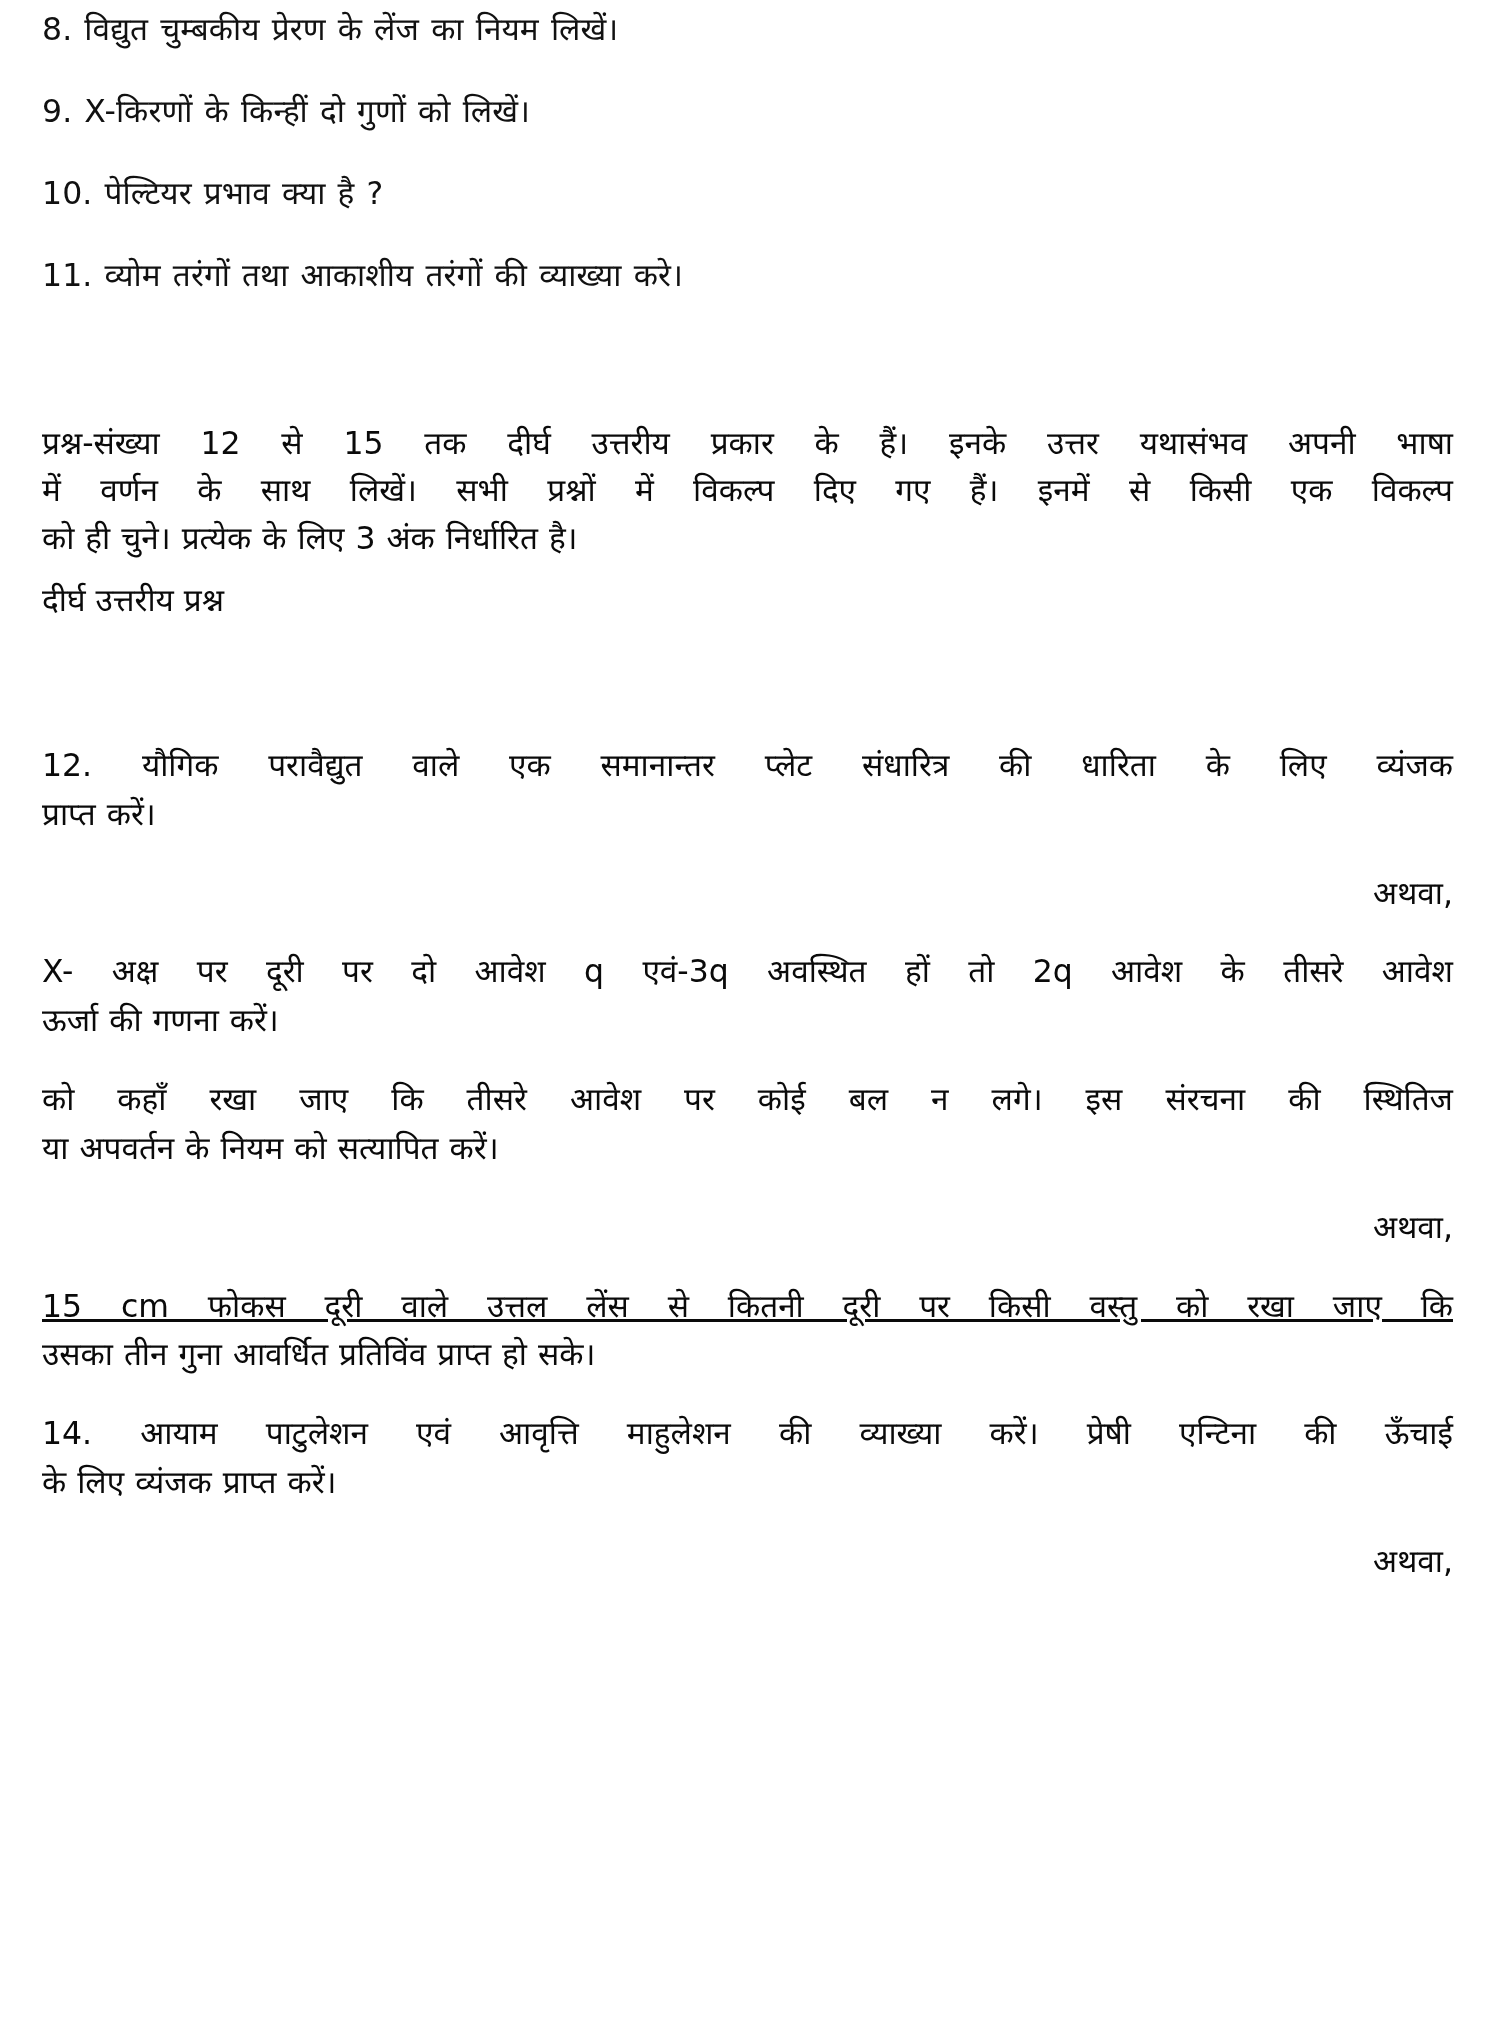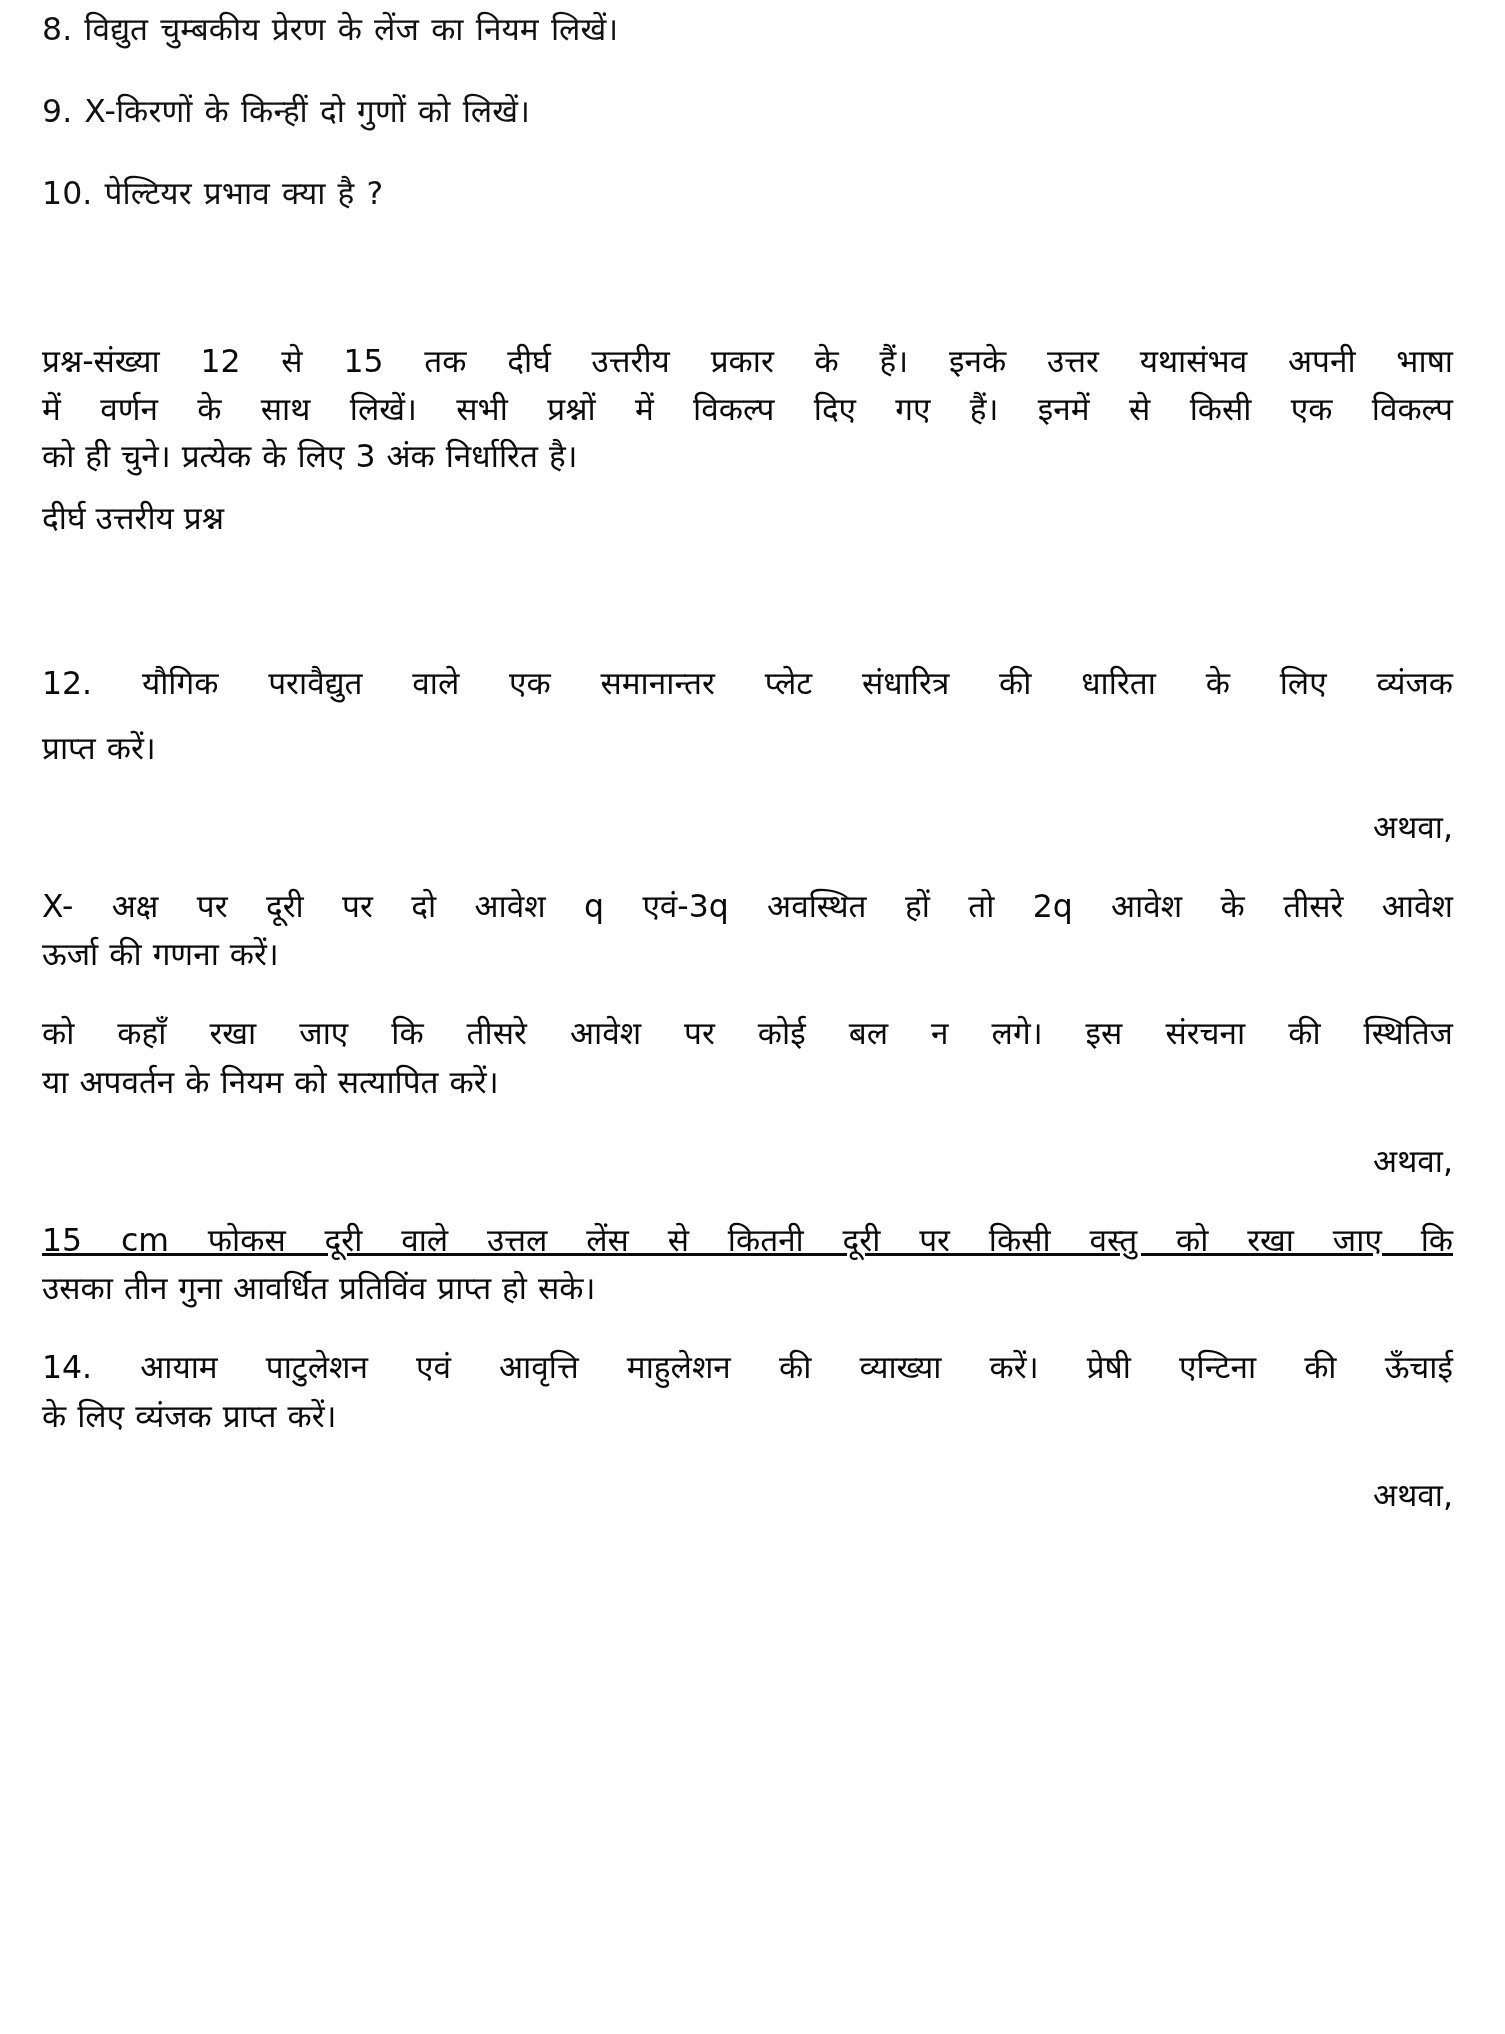--- a/index.html
+++ b/index.html
@@ -87,39 +87,40 @@
 </head>
 <body>
 
 <div class="page">
   <div class="doc-body">
 
     <div>
       <p class="line q-short">8. विद्युत चुम्बकीय प्रेरण के लेंज का नियम लिखें।</p>
       <p class="line q-short">9. X-किरणों के किन्हीं दो गुणों को लिखें।</p>
       <p class="line q-short">10. पेल्टियर प्रभाव क्या है ?</p>
+      <p class="line q-short">11. व्योम तरंगों तथा आकाशीय तरंगों की व्याख्या करे।</p>
     </div>
 
     <div class="gap-lg"></div>
 
     <div>
       <p class="para-justify stretch">प्रश्न-संख्या 12 से 15 तक दीर्घ उत्तरीय प्रकार के हैं। इनके उत्तर यथासंभव अपनी भाषा</p>
       <p class="para-justify stretch">में वर्णन के साथ लिखें। सभी प्रश्नों में विकल्प दिए गए हैं। इनमें से किसी एक विकल्प</p>
       <p class="para-justify">को ही चुने। प्रत्येक के लिए 3 अंक निर्धारित है।</p>
     </div>
 
     <div class="gap-xs"></div>
 
     <p class="heading-line">दीर्घ उत्तरीय प्रश्न</p>
 
     <div class="gap-lg"></div>
     <div class="gap-sm"></div>
 
     <div>
-      <p class="q-long tight" style="text-align-last:justify; margin-bottom:16px;">12. यौगिक परावैद्युत वाले एक समानान्तर प्लेट संधारित्र की धारिता के लिए व्यंजक</p>
+      <p class="q-long tight" style="text-align-last:justify; margin-bottom:0;">12. यौगिक परावैद्युत वाले एक समानान्तर प्लेट संधारित्र की धारिता के लिए व्यंजक</p>
       <p class="q-long">प्राप्त करें।</p>
       <p class="athava">अथवा,</p>
       <p class="alt-block" style="text-align-last:justify; margin-bottom:0;">X- अक्ष पर दूरी पर दो आवेश q एवं-3q अवस्थित हों तो 2q आवेश के तीसरे आवेश</p>
       <p class="alt-block">ऊर्जा की गणना करें।</p>
       <p class="alt-block" style="text-align-last:justify; margin-bottom:0;">को कहाँ रखा जाए कि तीसरे आवेश पर कोई बल न लगे। इस संरचना की स्थितिज</p>
     </div>
 
     <div>
       <p class="q-long">या अपवर्तन के नियम को सत्यापित करें।</p>
       <p class="athava">अथवा,</p>

